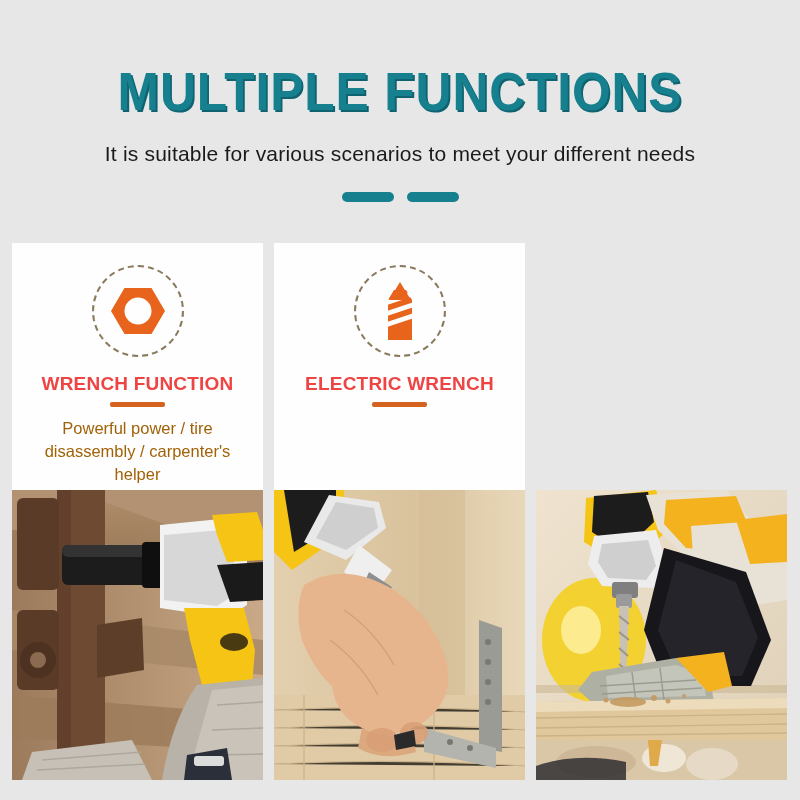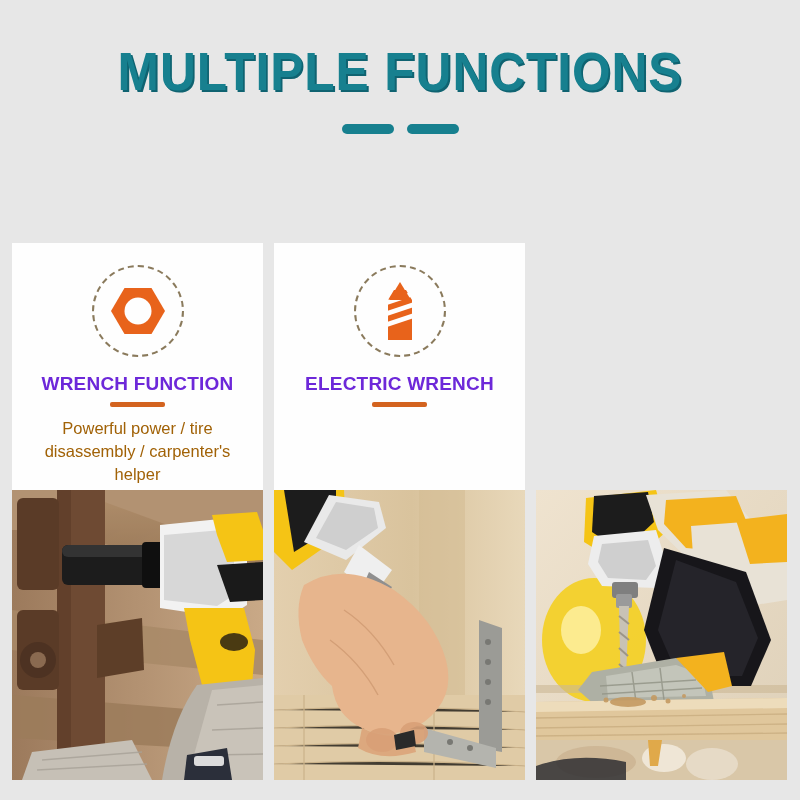--- a/index.html
+++ b/index.html
@@ -15,21 +15,21 @@
   }
   .page {
     position: relative;
     width: 800px;
     height: 800px;
     background: #e7e7e7;
   }
 
   
   .header {
-    padding-top: 44px;
+    padding-top: 64px;
     text-align: center;
   }
   .title {
     font-family: "Liberation Sans Narrow", "Liberation Sans", sans-serif;
     font-size: 54px;
     font-weight: bold;
     letter-spacing: 1px;
     color: #17808f;
     line-height: 1;
     margin: 0;
@@ -82,21 +82,21 @@
     align-items: center;
     justify-content: center;
     box-sizing: border-box;
   }
   .icon-wrap svg { display: block; }
 
   .card-title {
     margin-top: 16px;
     font-size: 19px;
     font-weight: bold;
-    color: #6d28d9;
+    color: #ef4444;
     letter-spacing: 0.2px;
     text-align: center;
     white-space: nowrap;
   }
   .card-title.small { font-size: 17.5px; }
   .title-rule {
     margin-top: 7px;
     width: 55px;
     height: 5px;
     border-radius: 2px;
@@ -129,20 +129,21 @@
   }
   .photo svg { display: block; width: 100%; height: 100%; }
 </style>
 </head>
 <body>
 
 <div class="page">
 
   <div class="header">
     <h1 class="title">MULTIPLE FUNCTIONS</h1>
+    <p class="subtitle">It is suitable for various scenarios to meet your different needs</p>
     <div class="divider">
       <span class="dash"></span>
       <span class="dash"></span>
     </div>
   </div>
 
   <div class="cards">
 
     <div class="card">
       <div class="icon-wrap">

